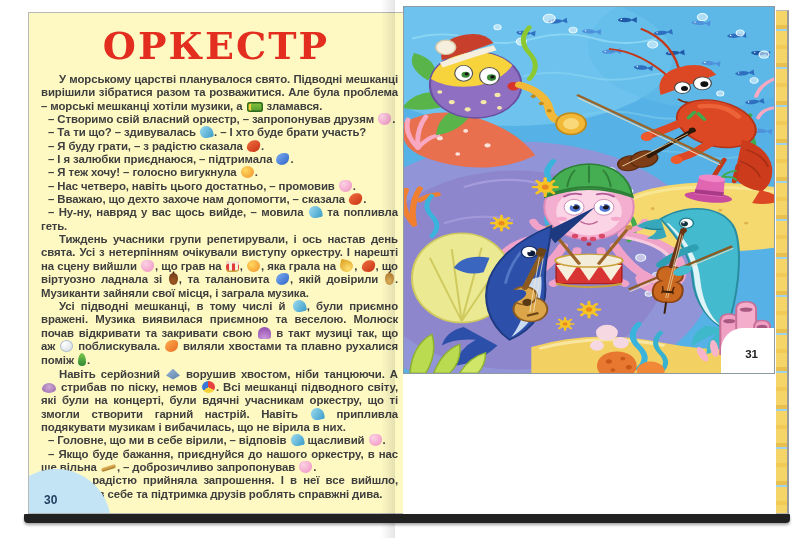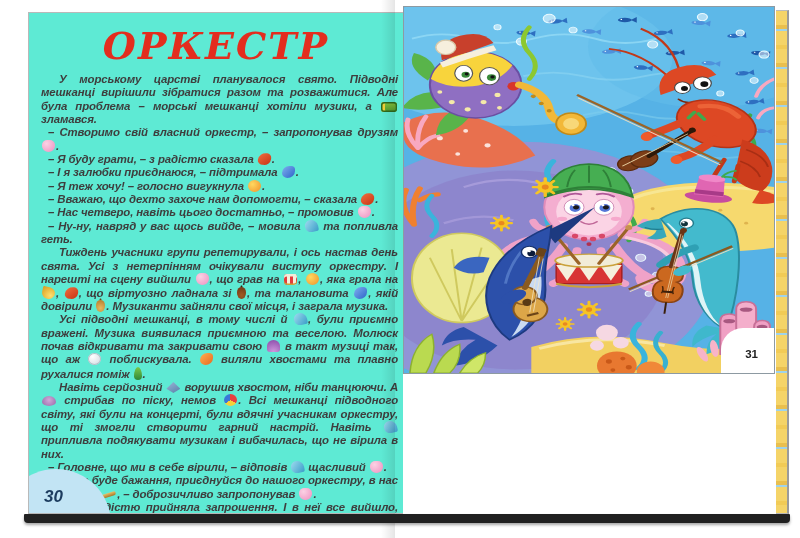--- a/index.html
+++ b/index.html
@@ -1,20 +1,20 @@
 <!DOCTYPE html>
 <html><head>
 <meta charset="utf-8">
 <style>
   html,body{margin:0;padding:0;background:#fff;}
   .stage{position:relative;width:800px;height:538px;background:#fff;overflow:hidden;
          font-family:"Liberation Sans",sans-serif;}
   
-  .page-left{position:absolute;left:28px;top:12px;width:375px;height:502px;background:#5eead4;
-             border:1px solid #b9b9b9;border-right:none;box-sizing:border-box;overflow:hidden;font-style:italic;}
+  .page-left{position:absolute;left:28px;top:12px;width:375px;height:502px;background:#fef9c3;
+             border:1px solid #b9b9b9;border-right:none;box-sizing:border-box;overflow:hidden;}
   .page-right{position:absolute;left:403px;top:6px;width:372px;height:368px;background:#5cb5e6;
               border:1px solid #8d9aa2;box-sizing:border-box;overflow:hidden;}
   .page-edge{position:absolute;left:776px;top:10px;width:11px;height:502px;
              background:repeating-linear-gradient(180deg,#f5d468 0 14px,#e9bf4e 14px 18px,#9fd3ea 18px 20px,#f5d468 20px 34px,#f2cb56 34px 38px);
              border-right:2px solid #9b9b9b;border-top:1px solid #bbb;border-bottom:1px solid #bbb;}
   .book-bottom{position:absolute;left:24px;top:514px;width:766px;height:9px;background:#212121;
                border-radius:1px 1px 4px 4px;box-shadow:0 2px 3px rgba(0,0,0,.35);}
   .spine-shadow{position:absolute;left:381px;top:0;width:14px;height:100%;
                 background:linear-gradient(90deg,rgba(0,0,0,0),rgba(0,0,0,.10));pointer-events:none;}
   
@@ -50,41 +50,42 @@
   .ic-stingray{width:14px;height:11px;border-radius:0;background:linear-gradient(150deg,#9ab8d8,#5a80a8);
                clip-path:polygon(50% 0,100% 62%,50% 100%,0 62%);}
   .ic-crab{width:14px;height:10px;background:radial-gradient(circle at 50% 40%,#d0a8d8,#9868a8);
            border-radius:50%/62% 62% 40% 40%;}
   .ic-ball{background:conic-gradient(#e84040 0 33%,#f8d038 0 66%,#3a78d8 0);}
   .ic-flute{width:15px;height:4px;border-radius:2px;background:linear-gradient(#e8c068,#a87828);
             transform:rotate(-18deg);vertical-align:1px;}
   
   .badge-left{position:absolute;left:-28px;bottom:-66px;width:110px;height:110px;border-radius:50%;
               background:#c2e4f4;}
-  .num-left{position:absolute;left:15px;bottom:6px;font-size:17px;font-weight:bold;color:#1c3c5e;}
+  .num-left{position:absolute;left:15px;bottom:6px;font-size:12px;font-weight:bold;color:#1c3c5e;}
   .blob-right{position:absolute;right:-1px;bottom:-1px;width:54px;height:46px;background:#fff;
               border-radius:22px 0 0 0;}
   .num-right{position:absolute;right:16px;bottom:13px;font-size:11.5px;font-weight:bold;color:#222;}
   svg{display:block;}
 </style>
 </head>
 <body>
 
 <div class="stage">
 
   <div class="page-left">
     <h1 class="title">ОРКЕСТР</h1>
     <div class="story">
         <p class="line para">У морському царстві планувалося свято. Підводні мешканці вирішили зібратися разом та розважитися. Але була проблема – морські мешканці хотіли музики, а <span class="ic ic-radio" title="broken music player"></span> зламався.</p>
         <p class="line dlg">– Створимо свій власний оркестр, – запропонував друзям <span class="ic ic-octopus" title="pink octopus"></span>.</p>
+        <p class="line dlg">– Та ти що? – здивувалась <span class="ic ic-dolphin" title="dolphin"></span>. – І хто буде брати участь?</p>
         <p class="line dlg">– Я буду грати, – з радістю сказала <span class="ic ic-crawfish" title="red crawfish"></span>.</p>
         <p class="line dlg">– І я залюбки приєднаюся, – підтримала <span class="ic ic-bluefish" title="blue fish"></span>.</p>
         <p class="line dlg">– Я теж хочу! – голосно вигукнула <span class="ic ic-yellowfish" title="yellow fish"></span>.</p>
+        <p class="line dlg">– Нас четверо, навіть цього достатньо, – промовив <span class="ic ic-octopus" title="pink octopus"></span>.</p>
         <p class="line dlg">– Вважаю, що дехто захоче нам допомогти, – сказала <span class="ic ic-crawfish" title="red crawfish"></span>.</p>
-        <p class="line dlg">– Нас четверо, навіть цього достатньо, – промовив <span class="ic ic-octopus" title="pink octopus"></span>.</p>
         <p class="line dlg">– Ну-ну, навряд у вас щось вийде, – мовила <span class="ic ic-dolphin" title="dolphin"></span> та попливла геть.</p>
         <p class="line para">Тиждень учасники групи репетирували, і ось настав день свята. Усі з нетерпінням очікували виступу оркестру. І нарешті на сцену вийшли <span class="ic ic-octopus" title="pink octopus"></span>, що грав на <span class="ic ic-drum" title="drum"></span>, <span class="ic ic-yellowfish" title="yellow fish"></span>, яка грала на <span class="ic ic-sax" title="saxophone"></span>, <span class="ic ic-crawfish" title="red crawfish"></span>, що віртуозно ладнала зі <span class="ic ic-violin" title="violin"></span>, та талановита <span class="ic ic-bluefish" title="blue fish"></span>, якій довірили <span class="ic ic-guitar" title="guitar"></span>. Музиканти зайняли свої місця, і заграла музика.</p>
         <p class="line para">Усі підводні мешканці, в тому числі й <span class="ic ic-dolphin" title="dolphin"></span>, були приємно вражені. Музика виявилася приємною та веселою. Молюск почав відкривати та закривати свою <span class="ic ic-shell" title="seashell"></span> в такт музиці так, що аж <span class="ic ic-pearl" title="pearl"></span> поблискувала. <span class="ic ic-orangefish" title="orange fishes"></span> виляли хвостами та плавно рухалися поміж <span class="ic ic-seaweed" title="seaweed"></span>.</p>
         <p class="line para">Навіть серйозний <span class="ic ic-stingray" title="stingray"></span> ворушив хвостом, ніби танцюючи. А <span class="ic ic-crab" title="crab"></span> стрибав по піску, немов <span class="ic ic-ball" title="bouncy ball"></span>. Всі мешканці підводного світу, які були на концерті, були вдячні учасникам оркестру, що ті змогли створити гарний настрій. Навіть <span class="ic ic-dolphin" title="dolphin"></span> припливла подякувати музикам і вибачилась, що не вірила в них.</p>
         <p class="line dlg">– Головне, що ми в себе вірили, – відповів <span class="ic ic-dolphin" title="dolphin"></span> щасливий <span class="ic ic-octopus" title="pink octopus"></span>.</p>
         <p class="line dlg">– Якщо буде бажання, приєднуйся до нашого оркестру, в нас ще вільна <span class="ic ic-flute" title="flute"></span>, – доброзичливо запропонував <span class="ic ic-octopus" title="pink octopus"></span>.</p>
         <p class="line para"><span class="ic ic-dolphin" title="dolphin"></span> з радістю прийняла запрошення. І в неї все вийшло, адже віра в себе та підтримка друзів роблять справжні дива.</p>
       </div>
     <div class="badge-left"></div>
     <div class="num-left">30</div>

